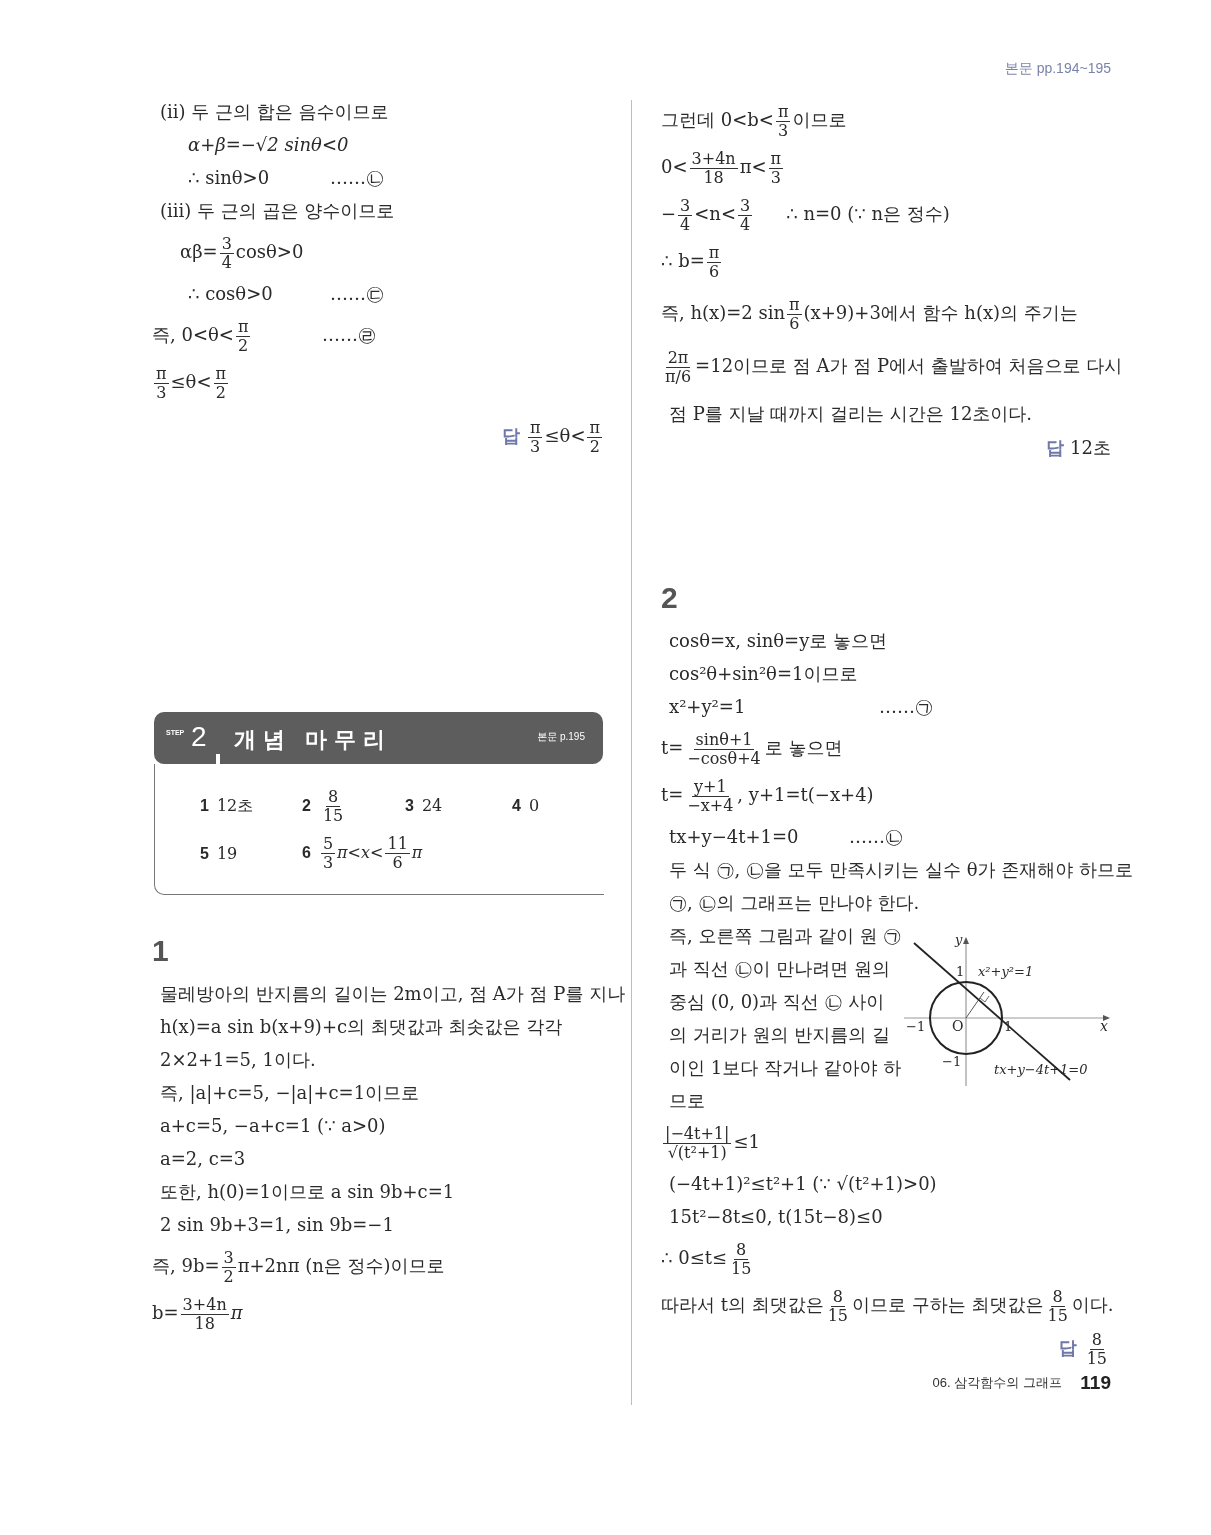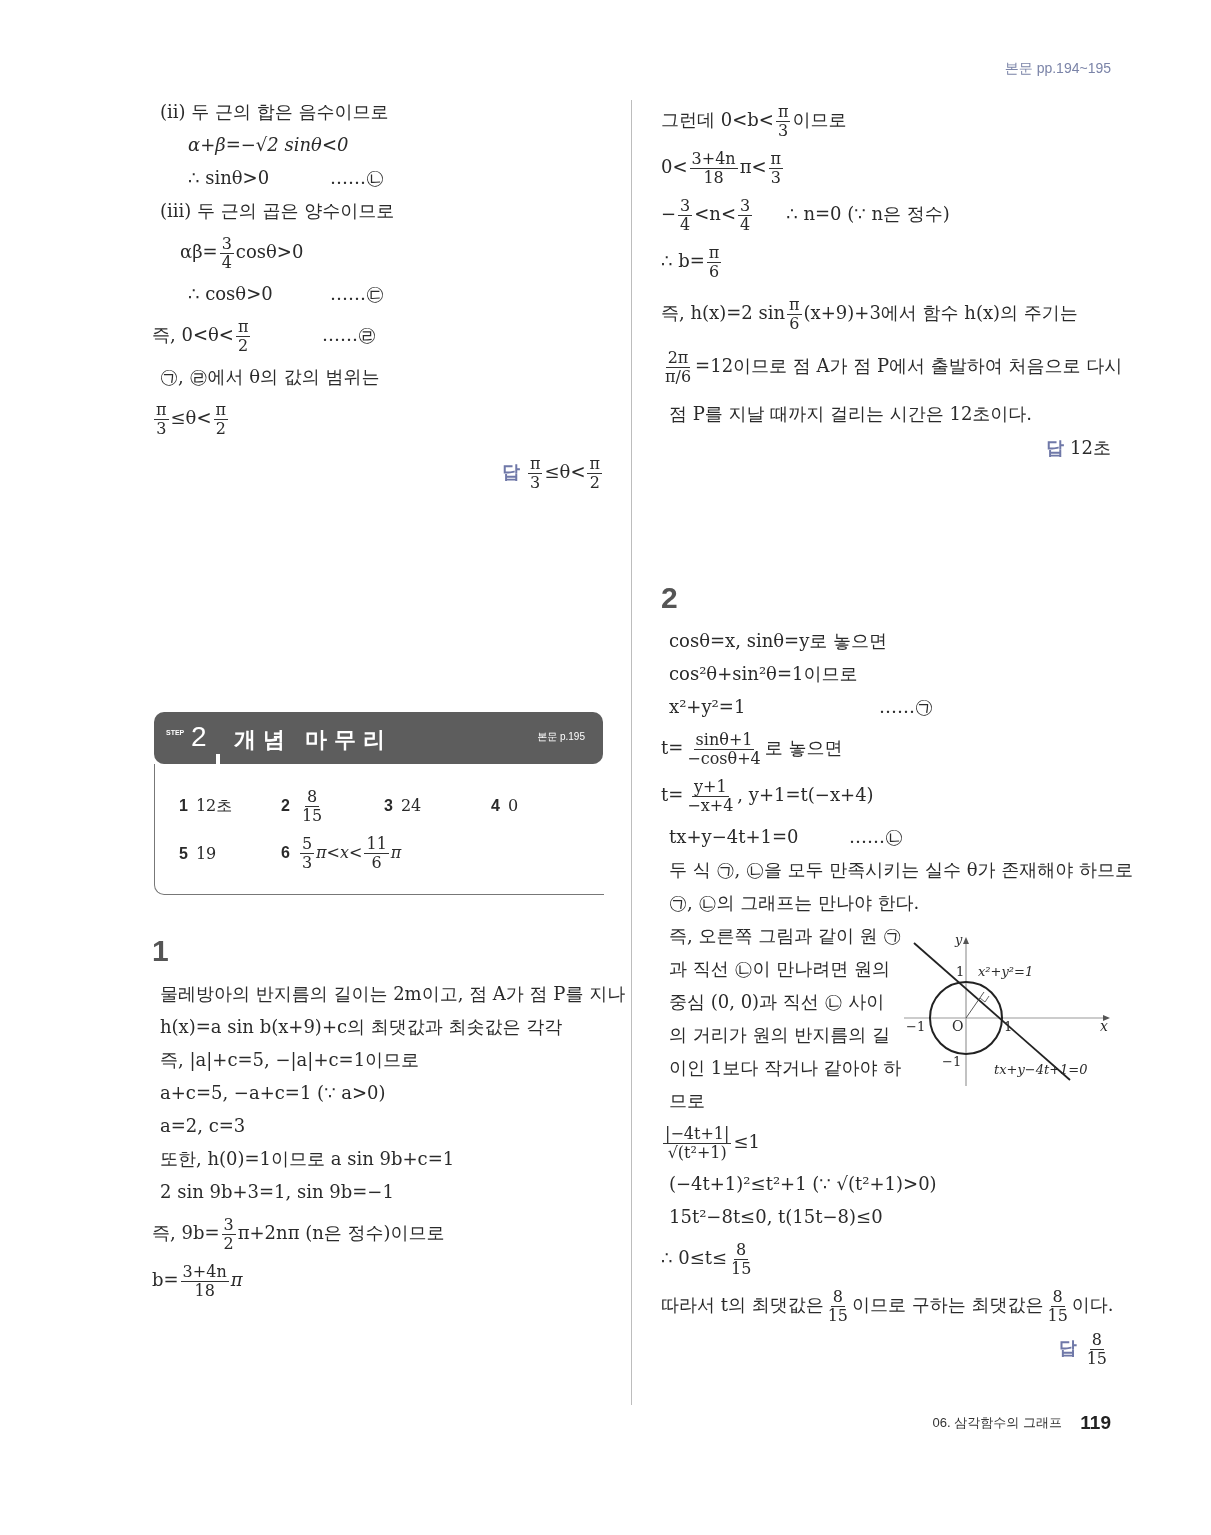--- a/index.html
+++ b/index.html
@@ -27,25 +27,25 @@
   .prob-num { font-family: "Liberation Sans", sans-serif; font-weight: bold; font-size: 30px; color: #555; line-height: 40px; margin: 6px 0; }
 
   .step-box { position: absolute; left: 154px; top: 712px; width: 449px; height: 184px; }
   .step-header { position: absolute; left: 0; top: 0; width: 449px; height: 52px; background: #5d5d5d; border-radius: 10px; }
   .step-tab-gap { position: absolute; left: 62px; top: 42px; width: 4px; height: 12px; background: #fff; }
   .step-small { position: absolute; left: 12px; top: 17px; color: #fff; font-family: "Liberation Sans", sans-serif; font-size: 7px; font-weight: bold; }
   .step-num { position: absolute; left: 37px; top: 9px; color: #fff; font-family: "Liberation Sans", sans-serif; font-size: 28px; font-weight: 300; }
   .step-title { position: absolute; left: 80px; top: 13px; color: #fff; font-family: "Liberation Sans", sans-serif; font-size: 22px; font-weight: bold; letter-spacing: 7px; }
   .step-ref { position: absolute; right: 18px; top: 18px; color: #fff; font-family: Liberation Sans, sans-serif; font-size: 10px; }
   .step-body { position: absolute; left: 0; top: 52px; width: 449px; height: 130px; border-left: 1.5px solid #777; border-bottom: 1.5px solid #777; border-bottom-left-radius: 10px; }
-  .ans-item { position: absolute; font-size: 16px; white-space: nowrap; }
+  .ans-item { position: absolute; font-size: 16px; white-space: nowrap; margin-left: 21px; }
   .ans-num { font-family: "Liberation Sans", sans-serif; font-weight: bold; margin-right: 8px; }
 
   .figure { position: absolute; left: 900px; top: 930px; width: 215px; height: 160px; }
-  .footer { position: absolute; right: 100px; top: 1412px; font-family: "Liberation Sans", sans-serif; white-space: nowrap; }
+  .footer { position: absolute; right: 100px; top: 1372px; font-family: "Liberation Sans", sans-serif; white-space: nowrap; }
   .footer-chapter { font-size: 13px; color: #333; margin-right: 14px; vertical-align: middle; }
   .footer-page { font-size: 19px; font-weight: bold; color: #222; vertical-align: middle; }
 </style>
 </head>
 <body>
 
 <div class="page-ref">본문 pp.194~195</div>
 <div class="col-divider"></div>
 
 <div class="col col-left">
@@ -59,21 +59,20 @@
         <span class="den">4</span>
       </span><span>cosθ&gt;0</span>
   </div>
   <div class="line indent"><span>∴ cosθ&gt;0</span><span class="mark">……㉢</span></div>
   <div class="line tall">
     <span>즉, 0&lt;θ&lt;</span><span class="frac">
         <span class="num">π</span>
         <span class="den">2</span>
       </span><span class="mark">……㉣</span>
   </div>
-  <div class="line">㉠, ㉣에서 θ의 값의 범위는</div>
   <div class="line tall">
     <span class="frac">
         <span class="num">π</span>
         <span class="den">3</span>
       </span><span>≤θ&lt;</span><span class="frac">
         <span class="num">π</span>
         <span class="den">2</span>
       </span>
   </div>
   <div class="answer" style="margin-top:14px;">
@@ -111,20 +110,21 @@
           <span class="num">11</span>
           <span class="den">6</span>
         </span><span class="it">π</span></div>
   </div>
 </div>
 
 <div class="col col-left" style="top:925px;">
   <div class="prob-num">1</div>
   <div class="line">물레방아의 반지름의 길이는 2m이고, 점 A가 점 P를 지나</div>
   <div class="line">h(x)=a sin b(x+9)+c의 최댓값과 최솟값은 각각</div>
+  <div class="line">2×2+1=5, 1이다.</div>
   <div class="line">즉, |a|+c=5, −|a|+c=1이므로</div>
   <div class="line">a+c=5, −a+c=1 (∵ a&gt;0)</div>
   <div class="line">a=2, c=3</div>
   <div class="line">또한, h(0)=1이므로 a sin 9b+c=1</div>
   <div class="line">2 sin 9b+3=1, sin 9b=−1</div>
   <div class="line tall">
     <span>즉, 9b=</span><span class="frac">
         <span class="num">3</span>
         <span class="den">2</span>
       </span><span>π+2nπ (n은 정수)이므로</span>

